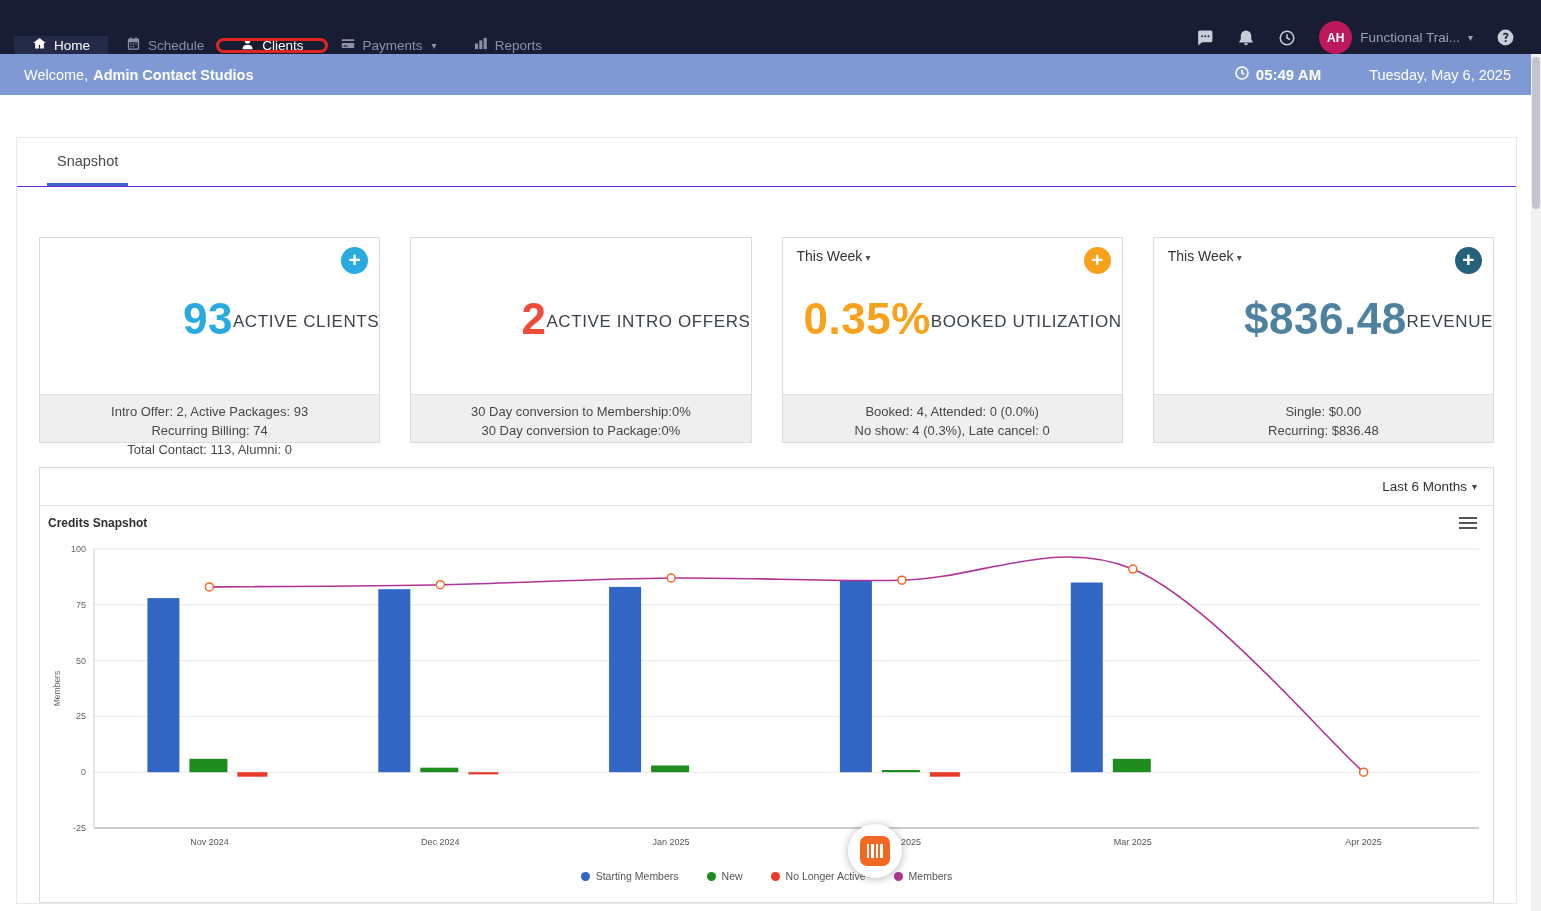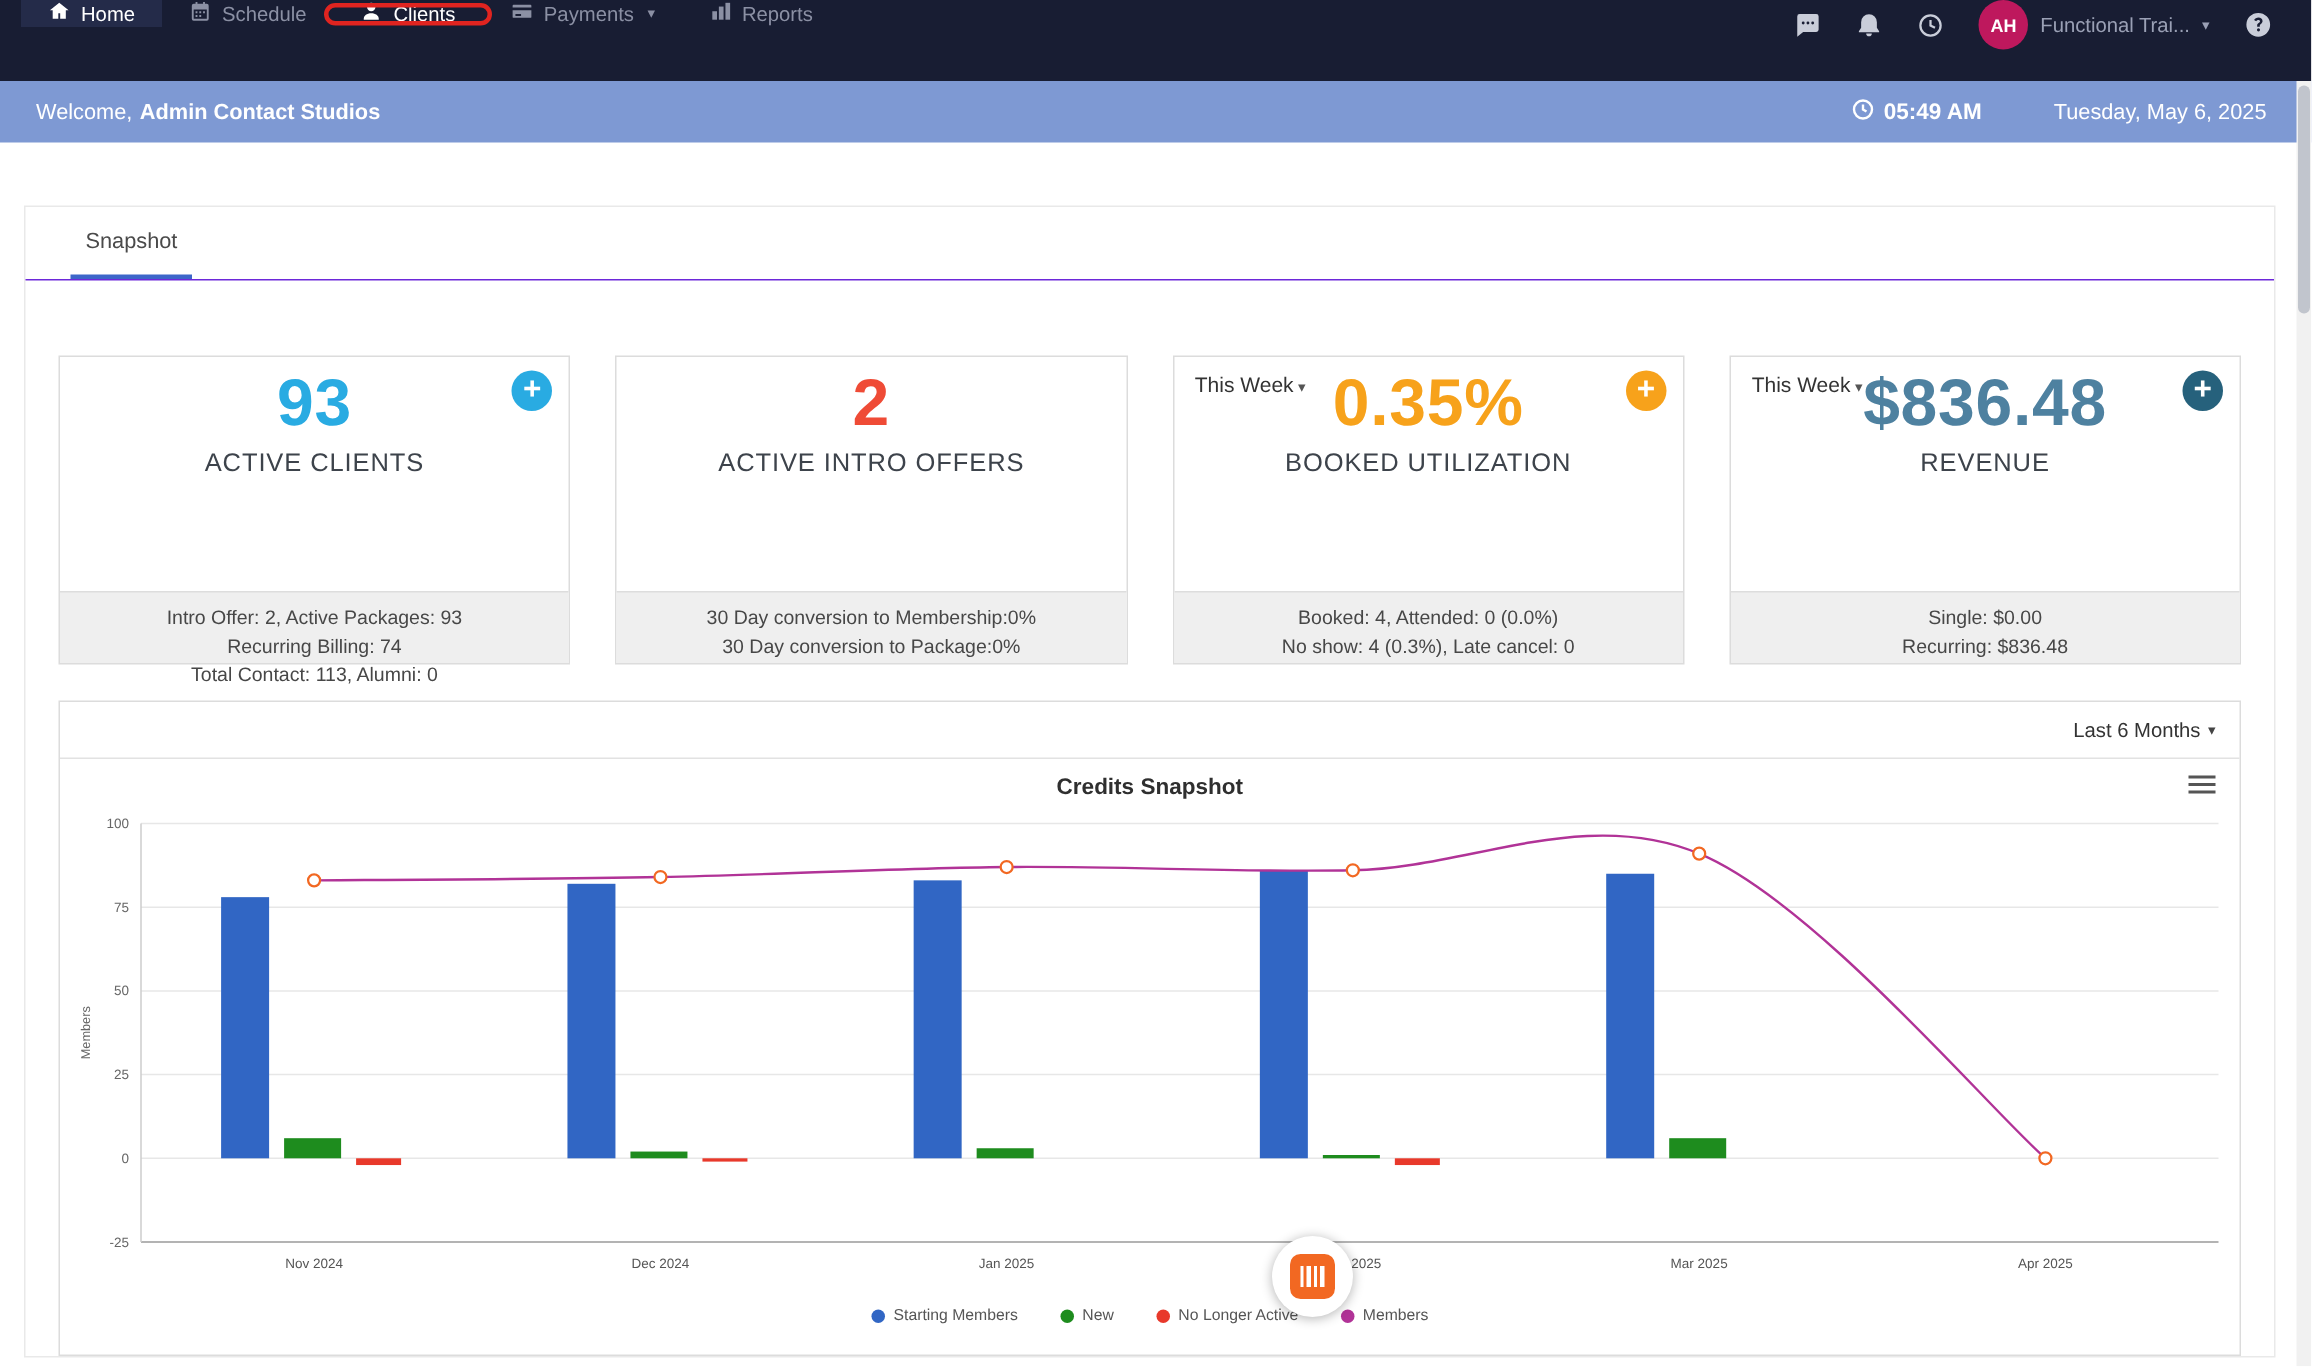--- a/index.html
+++ b/index.html
@@ -1,21 +1,21 @@
 <!DOCTYPE html>
 <html><head>
 <meta charset="utf-8">
 <style>
   * { box-sizing: border-box; margin: 0; padding: 0; }
   html,body { background:#fff; }
   body { font-family: "Liberation Sans", sans-serif; }
   .screen { position:relative; width:1541px; height:911px; background:#fff; overflow:hidden; }
 
   
-  .navbar { display:flex; align-items:flex-start; height:54px; background:#181d33; padding-left:14px; }
+  .navbar { display:flex; align-items:flex-end; height:54px; background:#181d33; padding-left:14px; }
   .nav-left { display:flex; align-items:stretch; }
   .nav-item { position:relative; display:flex; align-items:center; gap:7px; padding:0 18px; font-size:13.5px; color:#8b90a4; cursor:pointer; white-space:nowrap; }
   .nav-item.active { background:#242b49; color:#fff; }
   .nav-item.white { color:#fff; }
   .nav-item .caret { font-size:10px; margin-left:2px; }
   .annotation-box { position:absolute; left:-6px; right:-6px; top:2px; bottom:1px; border:3px solid #e02420; border-radius:9px; pointer-events:none; }
   .nav-right { margin-left:auto; display:flex; align-items:center; gap:23px; padding-right:26px; color:#c9cdd9; }
   .nav-icon-btn { display:flex; align-items:center; cursor:pointer; }
   .account { display:flex; align-items:center; gap:8px; cursor:pointer; }
   .avatar { width:33px; height:33px; border-radius:50%; background:#be185d; color:#fff; font-size:12px; font-weight:bold; display:flex; align-items:center; justify-content:center; }
@@ -30,34 +30,34 @@
 
   
   .content-card { margin:42px 24px 0 16px; background:#fff; border:1px solid #e9e9e9; min-height:766px; }
   .tabs-row { display:flex; border-bottom:1px solid #6d28d9; height:49px; padding-left:30px; }
   .tab { display:flex; align-items:center; padding:0 10px; font-size:14.5px; color:#4a4a4a; cursor:pointer; }
   .tab.active { border-bottom:3px solid #3c66c9; }
 
   
   .stat-row { display:flex; gap:30px; padding:50px 22px 0 22px; }
   .stat-card { position:relative; flex:1; border:1px solid #dcdcdc; height:206px; display:flex; flex-direction:column; background:#fff; }
-  .card-top { flex:1; display:flex; flex-direction:column; align-items:center; justify-content:flex-start; padding-top:6px; }
+  .card-top { flex:1; display:flex; align-items:center; justify-content:flex-end; padding-top:6px; }
   .stat-value { font-size:44px; font-weight:600; letter-spacing:.5px; }
   .stat-label { margin-top:5px; font-size:17px; letter-spacing:.6px; color:#3d434b; }
   .card-foot { background:#efefef; border-top:1px solid #dddddd; height:48px; padding:7px 4px; text-align:center; font-size:13px; color:#474747; line-height:19px; }
   .card-dropdown { position:absolute; top:10px; left:14px; font-size:14px; color:#333; cursor:pointer; }
   .card-dropdown .caret { font-size:10px; color:#555; margin-left:3px; }
   .plus-badge { position:absolute; top:9px; right:11px; width:27px; height:27px; border-radius:50%; color:#fff; font-size:21px; font-weight:bold; line-height:25px; text-align:center; cursor:pointer; }
 
   
   .chart-panel { margin:24px 22px 0 22px; border:1px solid #dcdcdc; background:#fff; }
   .chart-header { display:flex; justify-content:flex-end; align-items:center; height:38px; border-bottom:1px solid #e2e2e2; padding-right:16px; font-size:13.5px; color:#333; }
   .chart-header .caret { font-size:10px; margin-left:5px; color:#444; }
   .chart-body { position:relative; padding:10px 8px 16px 8px; }
-  .chart-title { text-align:center; font-size:15px; font-weight:bold; color:#2f2f2f; height:20px; }
+  .chart-title { font-size:12px; font-weight:bold; color:#2f2f2f; height:20px; }
   .chart-menu { position:absolute; right:16px; top:8px; width:18px; cursor:pointer; }
   .chart-menu div { height:2px; background:#555; margin:3px 0; }
   #chart-svg text { font-family:"Liberation Sans", sans-serif; }
   .chart-legend { display:flex; justify-content:center; gap:28px; margin-top:4px; height:20px; align-items:center; }
   .legend-item { display:flex; align-items:center; gap:6px; font-size:10.5px; color:#555; cursor:pointer; }
   .legend-dot { width:9px; height:9px; border-radius:50%; display:inline-block; }
 
   
   .spinner { position:absolute; left:808px; top:318px; width:54px; height:54px; border-radius:50%; background:#fff; box-shadow:0 1px 8px rgba(0,0,0,.3); display:flex; align-items:center; justify-content:center; }
 

